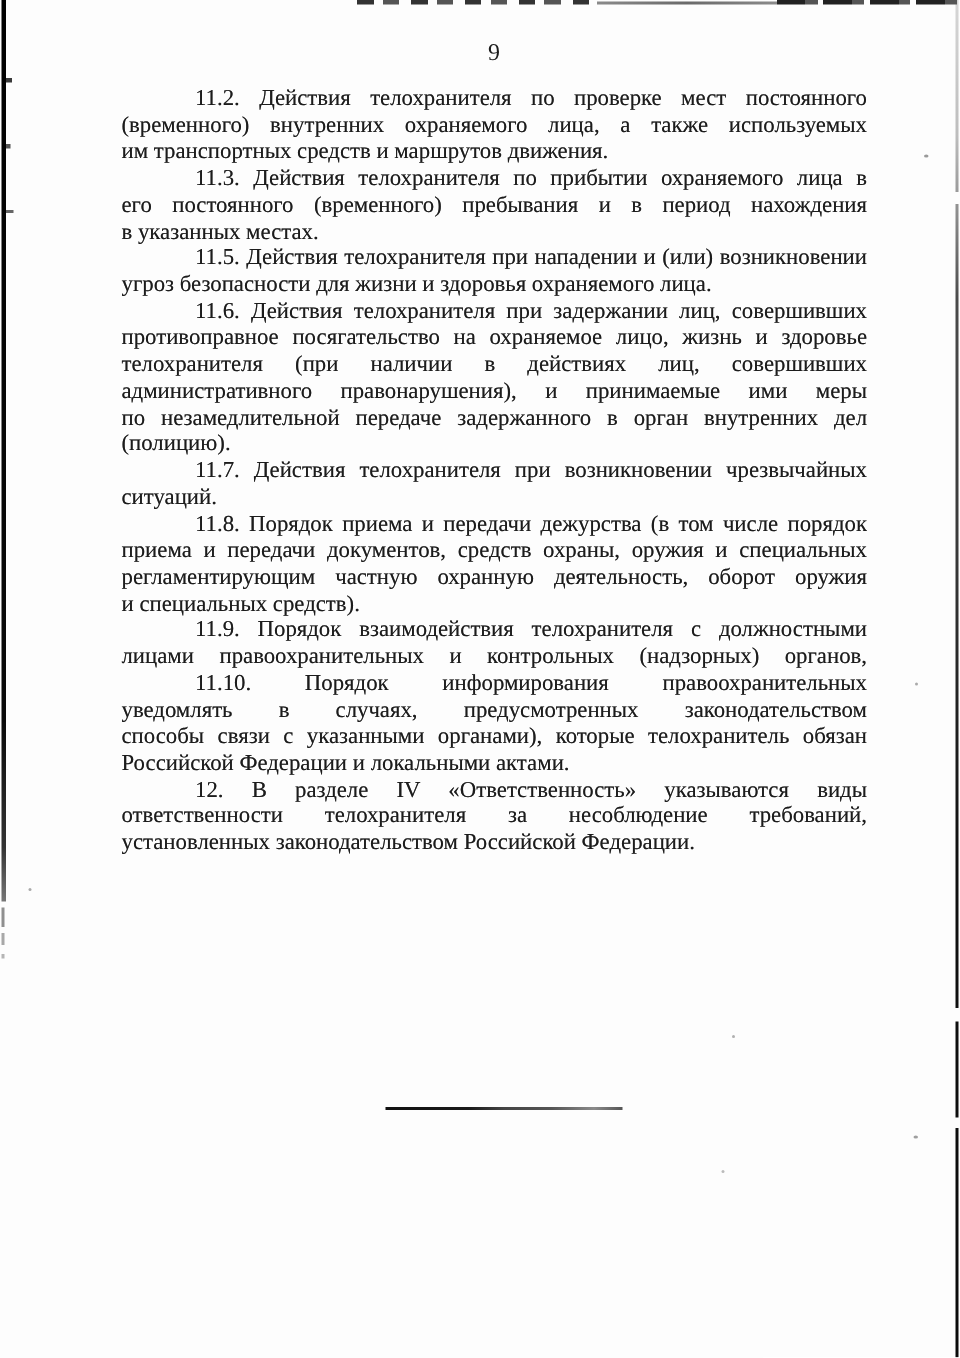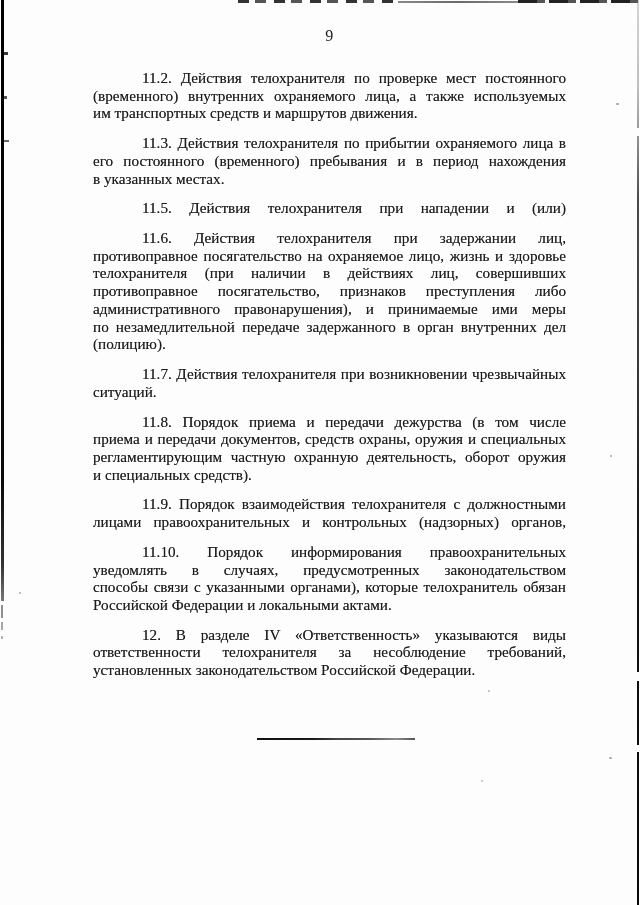--- a/index.html
+++ b/index.html
@@ -71,21 +71,21 @@
     font-size: 16px;
     letter-spacing: 0.5px;
   }
   #document-text {
     position: absolute;
     left: 81px; top: 57px; width: 497px;
     font-size: 15.2px;
     line-height: 17.72px;
     text-shadow: 0 0 0.4px rgba(0,0,0,0.55);
   }
-  .para { margin: 12px; padding: 0; font-family: Liberation Serif, serif; }
+  .para { margin: 0; padding: 0; font-family: Liberation Serif, serif; }
   .line {
     height: 17.72px;
     overflow: hidden;
     text-align: justify;
     text-align-last: justify;
   }
   .line.first { padding-left: 49px; }
   .line.last  { text-align-last: left; }
 
   #section-divider {
@@ -132,26 +132,26 @@
         <div class="line">(временного) внутренних охраняемого лица, а также используемых</div>
         <div class="line last">им транспортных средств и маршрутов движения.</div>
       </div>
       <div class="para">
         <div class="line first">11.3. Действия телохранителя по прибытии охраняемого лица в места</div>
         <div class="line">его постоянного (временного) пребывания и в период нахождения</div>
         <div class="line last">в указанных местах.</div>
       </div>
       <div class="para">
         <div class="line first">11.5. Действия телохранителя при нападении и (или) возникновении</div>
+        <div class="line last">угроз безопасности для жизни и здоровья охраняемого лица.</div>
       </div>
       <div class="para">
         <div class="line first">11.6. Действия телохранителя при задержании лиц, совершивших</div>
         <div class="line">противоправное посягательство на охраняемое лицо, жизнь и здоровье</div>
         <div class="line">телохранителя (при наличии в действиях лиц, совершивших</div>
-        <div class="line">противоправное посягательство, признаков преступления либо</div>
         <div class="line">административного правонарушения), и принимаемые ими меры</div>
         <div class="line">по незамедлительной передаче задержанного в орган внутренних дел</div>
         <div class="line last">(полицию).</div>
       </div>
       <div class="para">
         <div class="line first">11.7. Действия телохранителя при возникновении чрезвычайных</div>
         <div class="line last">ситуаций.</div>
       </div>
       <div class="para">
         <div class="line first">11.8. Порядок приема и передачи дежурства (в том числе порядок</div>

